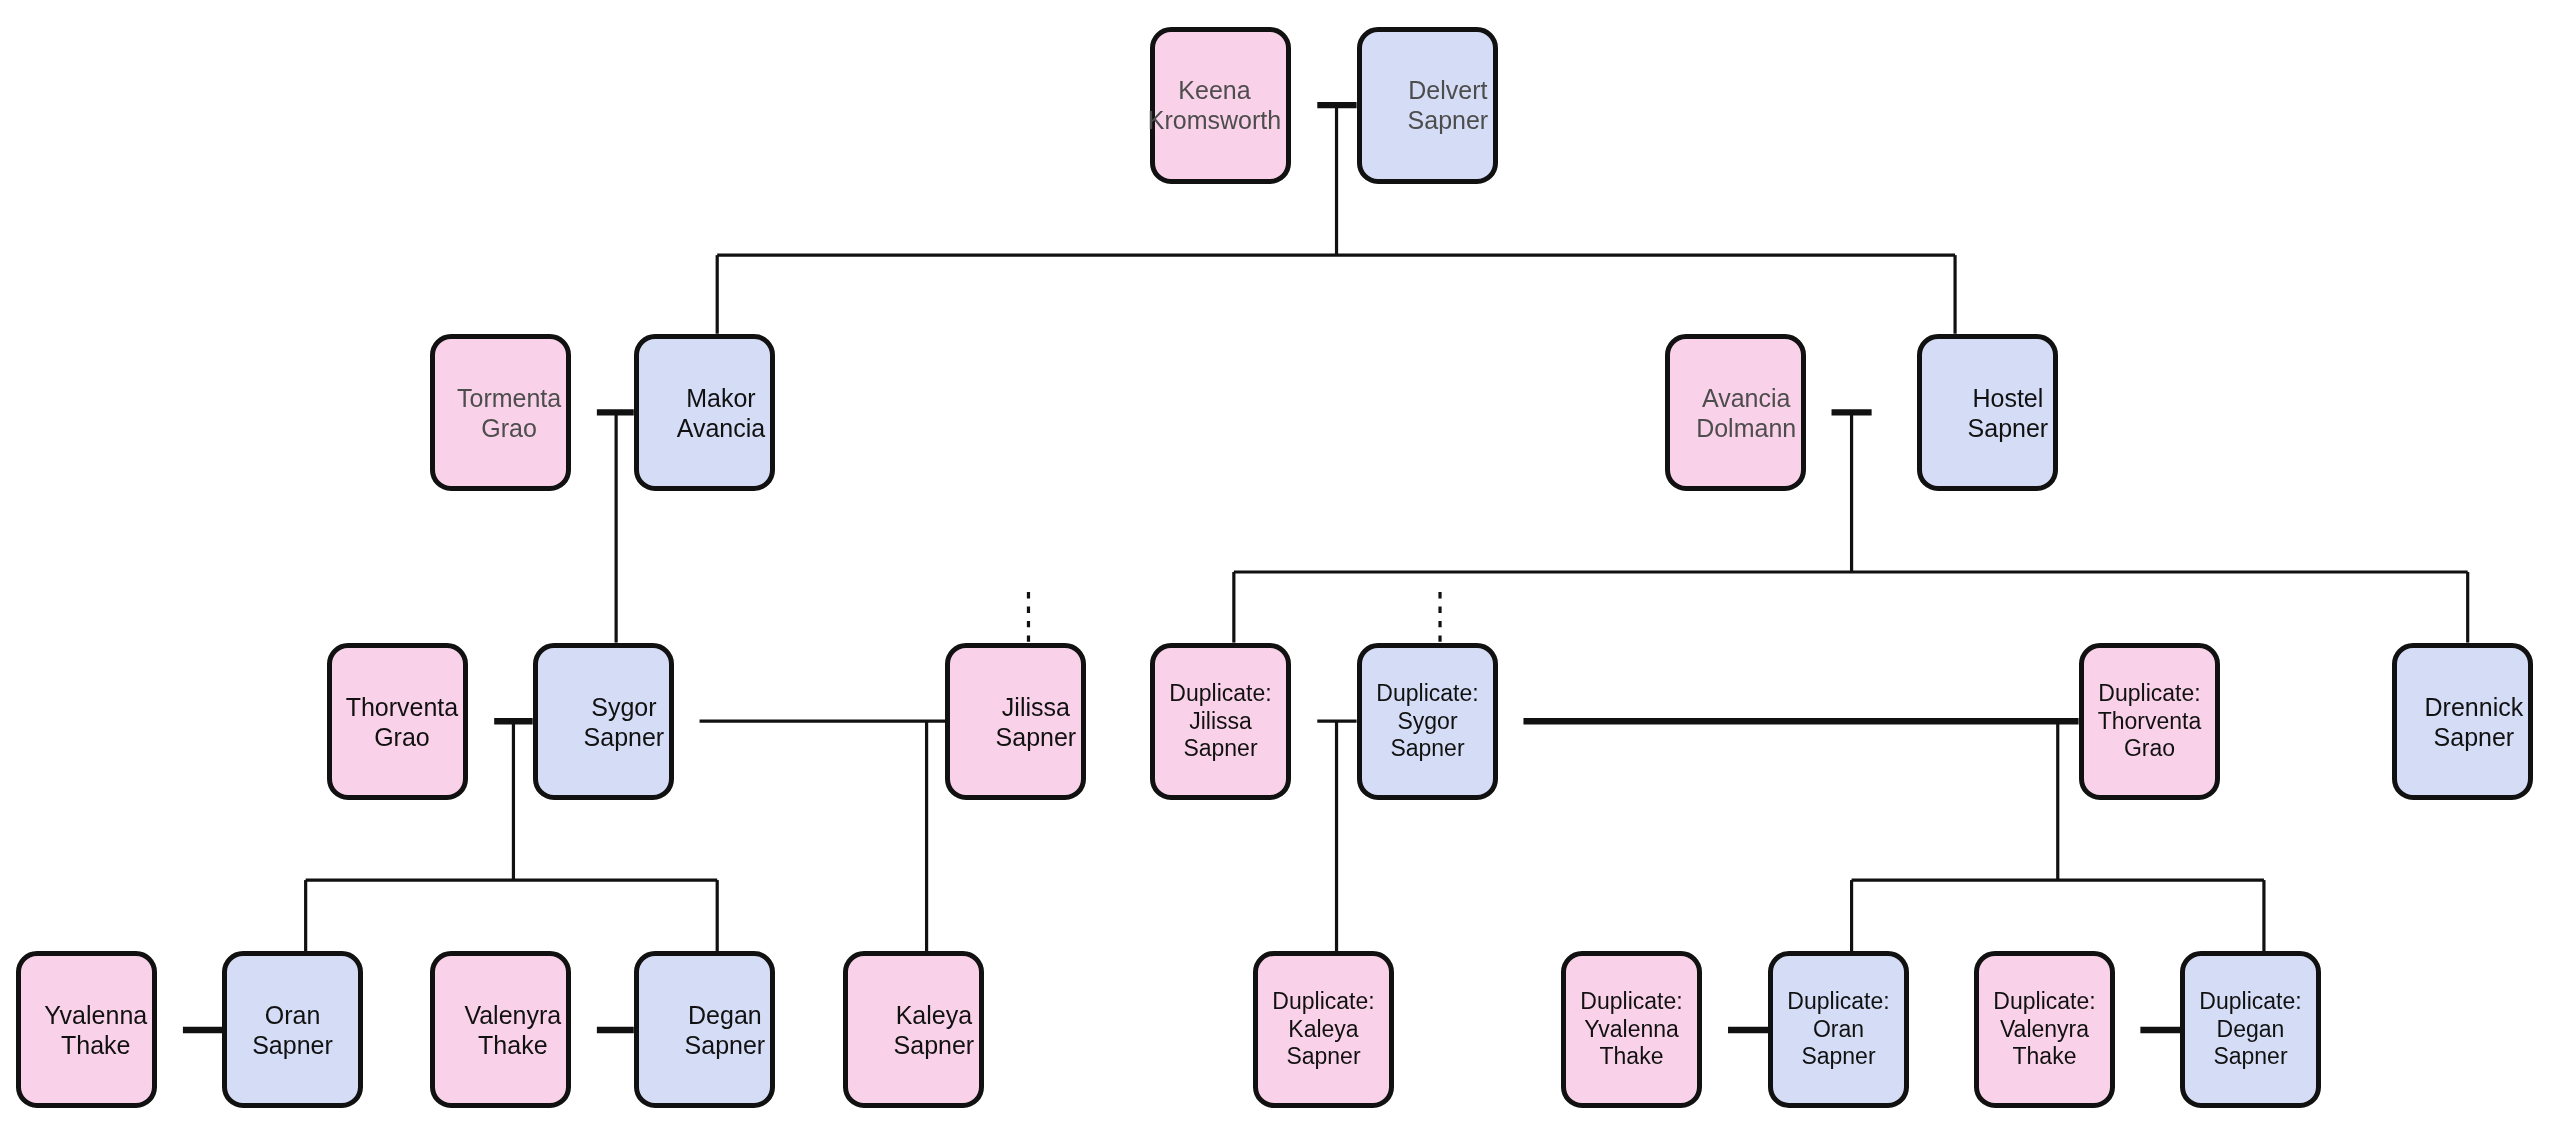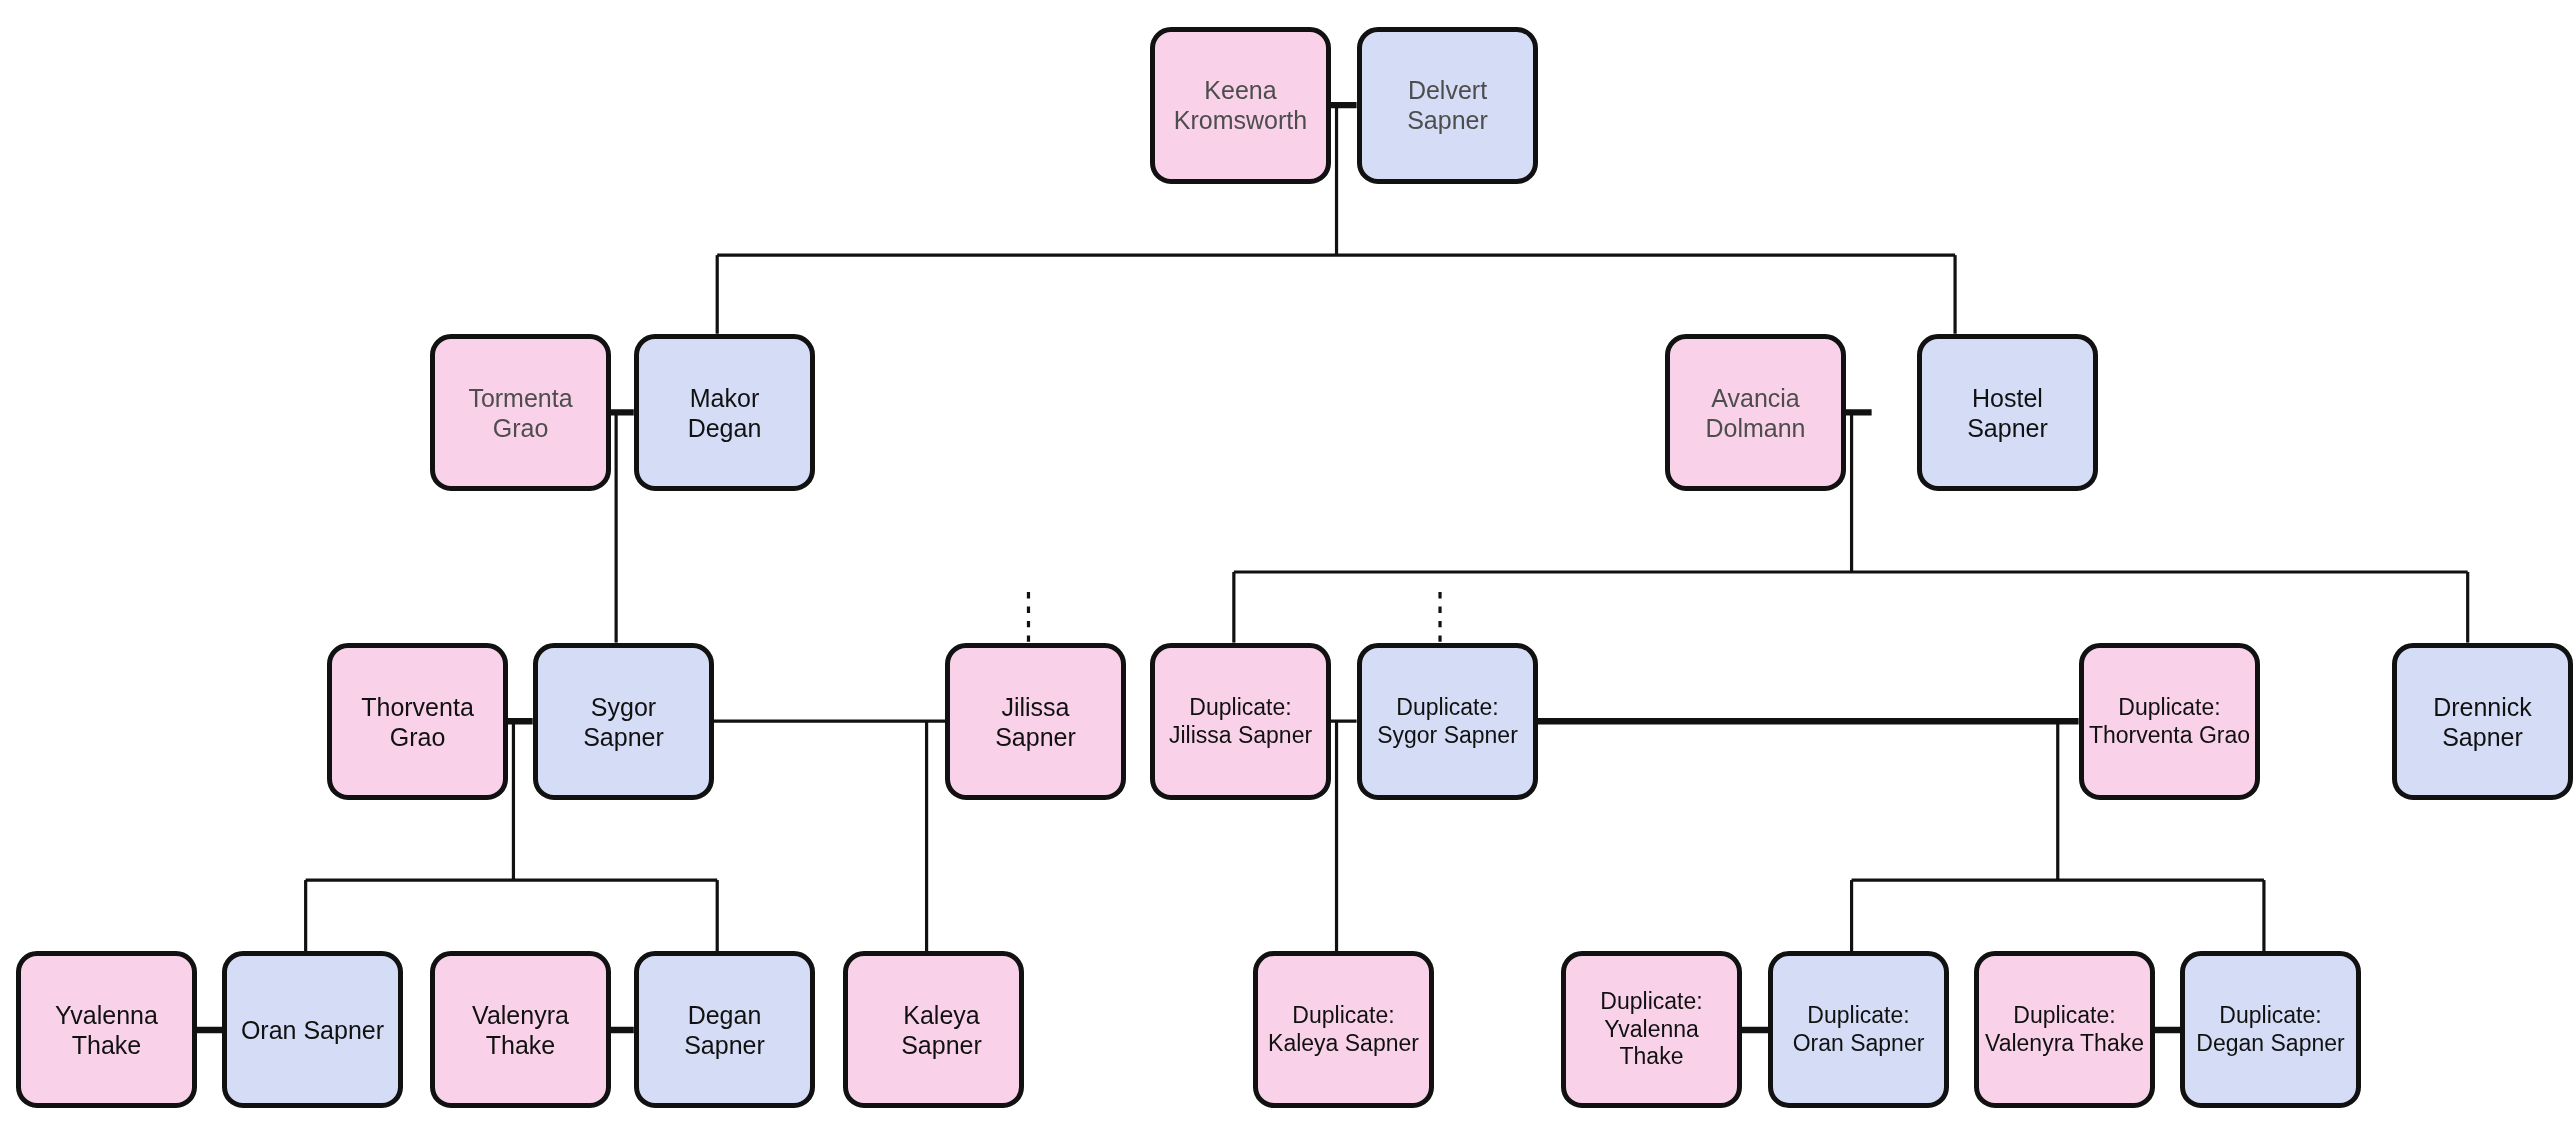--- a/index.html
+++ b/index.html
@@ -1,21 +1,21 @@
 <!DOCTYPE html>
 <html style="font-size:13px"><head>
 <meta charset="utf-8">
 <style>
   html,body{margin:0;padding:0;background:#ffffff;}
   #canvas{position:relative;width:2576px;height:1144px;background:#ffffff;overflow:hidden;
           font-family:"Liberation Sans",sans-serif;}
   #wires{position:absolute;left:0;top:0;}
-  .node{position:absolute;box-sizing:border-box;width:181px;height:157px;
+  .node{position:absolute;box-sizing:border-box;width:141px;height:157px;
         border:5.6px solid #111111;border-radius:21px;
-        display:flex;align-items:center;justify-content:center;text-align:center;}
+        display:flex;align-items:center;justify-content:flex-end;text-align:center;}
   .node .label{white-space:pre-line;line-height:1.2;padding:0 4.8px;}
   .node.female{background:#F9D2E9;}
   .node.male{background:#D4DCF6;}
   .txt-big{font-size:25px;}
   .txt-small{font-size:23px;}
   .txt-muted{color:#4D4D4D;}
   .txt-dark{color:#111111;}
 </style>
 </head>
 <body>
@@ -62,21 +62,21 @@
     <div class="node male" style="left: 1357px; top: 26.5px;">
       <div class="label txt-big txt-muted">Delvert
 Sapner</div>
     </div>
     <div class="node female" style="left: 430px; top: 334px;">
       <div class="label txt-big txt-muted">Tormenta
 Grao</div>
     </div>
     <div class="node male" style="left: 634px; top: 334px;">
       <div class="label txt-big txt-dark">Makor
-Degan</div>
+Avancia</div>
     </div>
     <div class="node female" style="left: 1665px; top: 334px;">
       <div class="label txt-big txt-muted">Avancia
 Dolmann</div>
     </div>
     <div class="node male" style="left: 1872px; top: 334px; margin-left: 45px;">
       <div class="label txt-big txt-dark">Hostel
 Sapner</div>
     </div>
     <div class="node female" style="left: 327px; top: 643px;">

